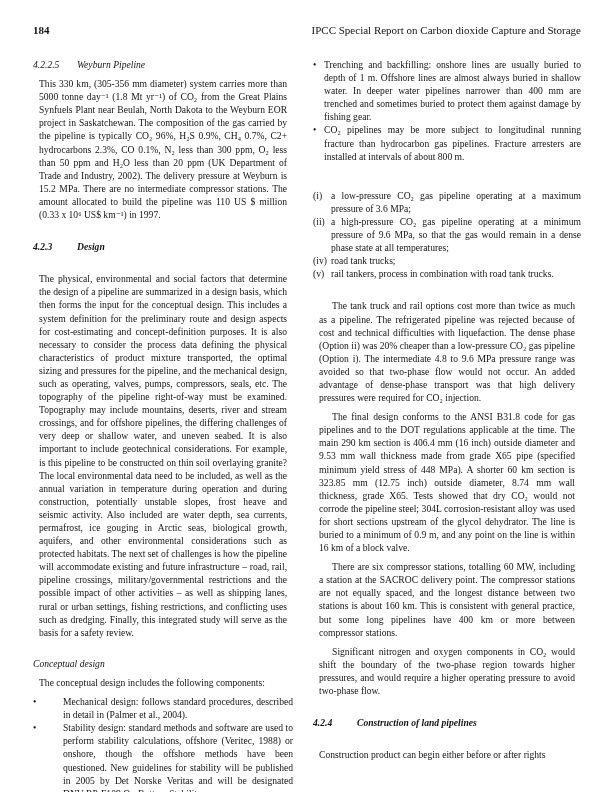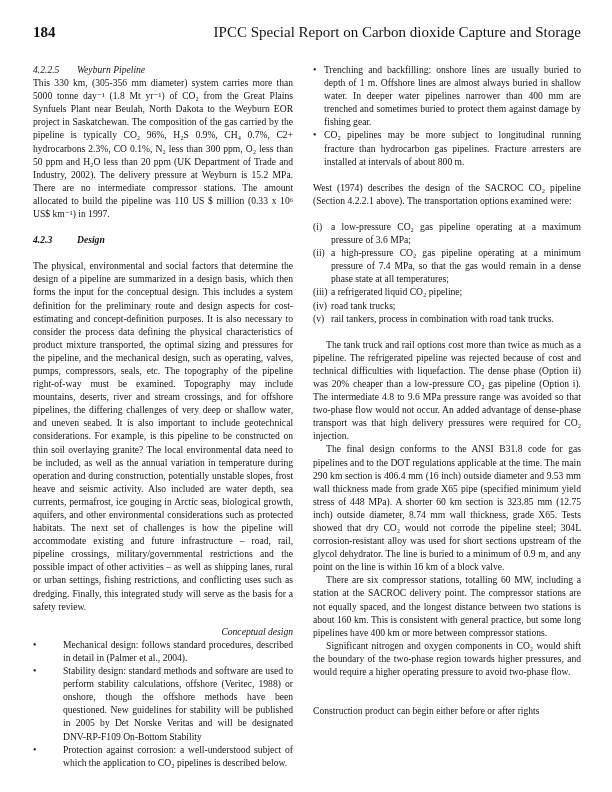--- a/index.html
+++ b/index.html
@@ -12,36 +12,36 @@
     box-sizing: border-box;
     padding: 24px 31px 0 33px;
     font-family: "Liberation Serif", "DejaVu Serif", serif;
     color: #141414;
     overflow: hidden;
   }
   .pg-header {
     display: flex;
     justify-content: space-between;
     align-items: baseline;
-    font-size: 15px;
+    font-size: 11px;
     margin-bottom: 22px;
   }
   .pg-num { font-weight: bold; }
   .running-title { }
   .columns { display: flex; gap: 20px; }
   .col { font-size: 9.6px; line-height: 13.1px; text-align: justify; }
   .col-left  { width: 264px; }
   .col-right { width: 272px; }
-  p { margin: 0; }
+  p { margin: 6px; }
   .spacer { height: 13px; }
   .half-spacer { height: 12px; }
   .sec-heading { font-style: italic; text-align: left; }
   .sec-heading .sec-num { display: inline-block; width: 44px; }
   .sec-heading.bold { font-weight: bold; }
-  .sub-heading { font-style: italic; text-align: right; }
+  .sub-heading { font-style: italic; text-align: left; }
   .bullet-item { display: flex; }
   .bullet-item .marker { flex: 0 0 auto; text-align: left; }
   .col-left  .bullet-item .marker { width: 30px; }
   .col-right .bullet-item .marker { width: 11px; }
   .bullet-item .btext { flex: 1 1 auto; text-align: justify; }
   .option-item { display: flex; }
   .option-item .marker { flex: 0 0 18px; text-align: left; }
   .option-item .otext { flex: 1 1 auto; text-align: justify; }
   .indent { text-indent: 13px; }
 </style>
@@ -67,20 +67,21 @@
       <div class="spacer"></div>
       <div class="sec-heading bold">
         <span class="sec-num">4.2.3</span><span>Design</span>
       </div>
       <div class="spacer"></div>
 
       <p>The physical, environmental and social factors that determine the design of a pipeline are summarized in a design basis, which then forms the input for the conceptual design. This includes a system definition for the preliminary route and design aspects for cost-estimating and concept-definition purposes. It is also necessary to consider the process data defining the physical characteristics of product mixture transported, the optimal sizing and pressures for the pipeline, and the mechanical design, such as operating, valves, pumps, compressors, seals, etc. The topography of the pipeline right-of-way must be examined. Topography may include mountains, deserts, river and stream crossings, and for offshore pipelines, the differing challenges of very deep or shallow water, and uneven seabed. It is also important to include geotechnical considerations. For example, is this pipeline to be constructed on thin soil overlaying granite? The local environmental data need to be included, as well as the annual variation in temperature during operation and during construction, potentially unstable slopes, frost heave and seismic activity. Also included are water depth, sea currents, permafrost, ice gouging in Arctic seas, biological growth, aquifers, and other environmental considerations such as protected habitats. The next set of challenges is how the pipeline will accommodate existing and future infrastructure – road, rail, pipeline crossings, military/governmental restrictions and the possible impact of other activities – as well as shipping lanes, rural or urban settings, fishing restrictions, and conflicting uses such as dredging. Finally, this integrated study will serve as the basis for a safety review.</p>
 
       <div class="half-spacer"></div>
       <div class="sub-heading">Conceptual design</div>
+      <p>The conceptual design includes the following components:</p>
 
       <div class="bullet-item">
         <span class="marker">•</span>
         <span class="btext">Mechanical design: follows standard procedures, described in detail in (Palmer et al., 2004).</span>
       </div>
       <div class="bullet-item">
         <span class="marker">•</span>
         <span class="btext">Stability design: standard methods and software are used to perform stability calculations, offshore (Veritec, 1988) or onshore, though the offshore methods have been questioned. New guidelines for stability will be published in 2005 by Det Norske Veritas and will be designated DNV-RP-F109 On-Bottom Stability</span>
       </div>
       <div class="bullet-item">
@@ -94,51 +95,49 @@
       <div class="bullet-item">
         <span class="marker">•</span>
         <span class="btext">Trenching and backfilling: onshore lines are usually buried to depth of 1 m. Offshore lines are almost always buried in shallow water. In deeper water pipelines narrower than 400 mm are trenched and sometimes buried to protect them against damage by fishing gear.</span>
       </div>
       <div class="bullet-item">
         <span class="marker">•</span>
         <span class="btext">CO₂ pipelines may be more subject to longitudinal running fracture than hydrocarbon gas pipelines. Fracture arresters are installed at intervals of about 800 m.</span>
       </div>
 
       <div class="spacer"></div>
-      <p>West (1974) describes the design of the SACROC CO₂ pipeline (Section 4.2.2.1 above). The transportation options examined were:</p>
       <div class="spacer"></div>
 
       <div class="option-item">
         <span class="marker">(i)</span>
         <span class="otext">a low-pressure CO₂ gas pipeline operating at a maximum pressure of 3.6 MPa;</span>
       </div>
       <div class="option-item">
         <span class="marker">(ii)</span>
-        <span class="otext">a high-pressure CO₂ gas pipeline operating at a minimum pressure of 7.4 MPa, so that the gas would remain in a dense phase state at all temperatures;</span>
-      </div>
-      <div class="option-item">
-        <span class="marker">(iii)</span>
-        <span class="otext">a refrigerated liquid CO₂ pipeline;</span>
+        <span class="otext">a high-pressure CO₂ gas pipeline operating at a minimum pressure of 9.6 MPa, so that the gas would remain in a dense phase state at all temperatures;</span>
       </div>
       <div class="option-item">
         <span class="marker">(iv)</span>
         <span class="otext">road tank trucks;</span>
       </div>
       <div class="option-item">
         <span class="marker">(v)</span>
         <span class="otext">rail tankers, process in combination with road tank trucks.</span>
       </div>
 
       <div class="spacer"></div>
 
       <p class="indent">The tank truck and rail options cost more than twice as much as a pipeline. The refrigerated pipeline was rejected because of cost and technical difficulties with liquefaction. The dense phase (Option ii) was 20% cheaper than a low-pressure CO₂ gas pipeline (Option i). The intermediate 4.8 to 9.6 MPa pressure range was avoided so that two-phase flow would not occur. An added advantage of dense-phase transport was that high delivery pressures were required for CO₂ injection.</p>
       <p class="indent">The final design conforms to the ANSI B31.8 code for gas pipelines and to the DOT regulations applicable at the time. The main 290 km section is 406.4 mm (16 inch) outside diameter and 9.53 mm wall thickness made from grade X65 pipe (specified minimum yield stress of 448 MPa). A shorter 60 km section is 323.85 mm (12.75 inch) outside diameter, 8.74 mm wall thickness, grade X65. Tests showed that dry CO₂ would not corrode the pipeline steel; 304L corrosion-resistant alloy was used for short sections upstream of the glycol dehydrator. The line is buried to a minimum of 0.9 m, and any point on the line is within 16 km of a block valve.</p>
       <p class="indent">There are six compressor stations, totalling 60 MW, including a station at the SACROC delivery point. The compressor stations are not equally spaced, and the longest distance between two stations is about 160 km. This is consistent with general practice, but some long pipelines have 400 km or more between compressor stations.</p>
       <p class="indent">Significant nitrogen and oxygen components in CO₂ would shift the boundary of the two-phase region towards higher pressures, and would require a higher operating pressure to avoid two-phase flow.</p>
 
       <div class="spacer"></div>
+      <div class="sec-heading bold">
+        <span class="sec-num">4.2.4</span><span>Construction of land pipelines</span>
+      </div>
       <div class="spacer"></div>
 
       <p>Construction product can begin either before or after rights</p>
     </div>
 
   </div>
 </div>
 
 </body></html>

